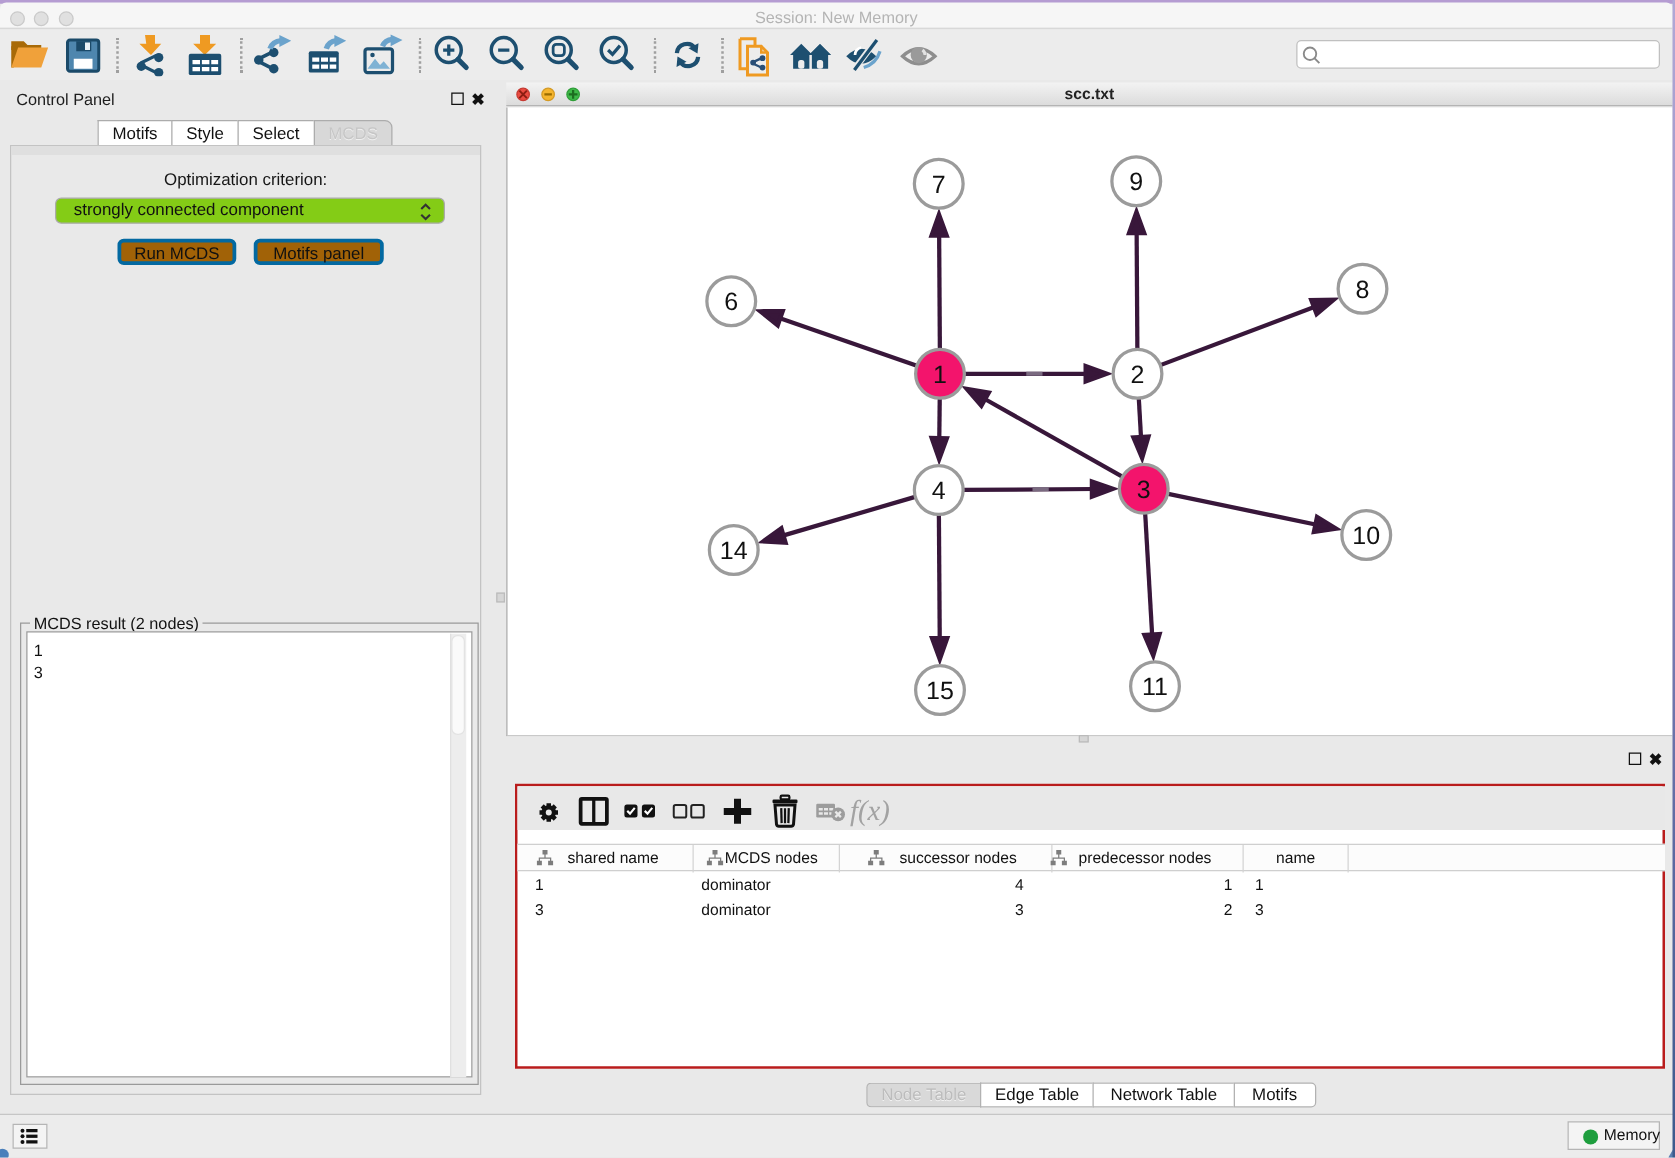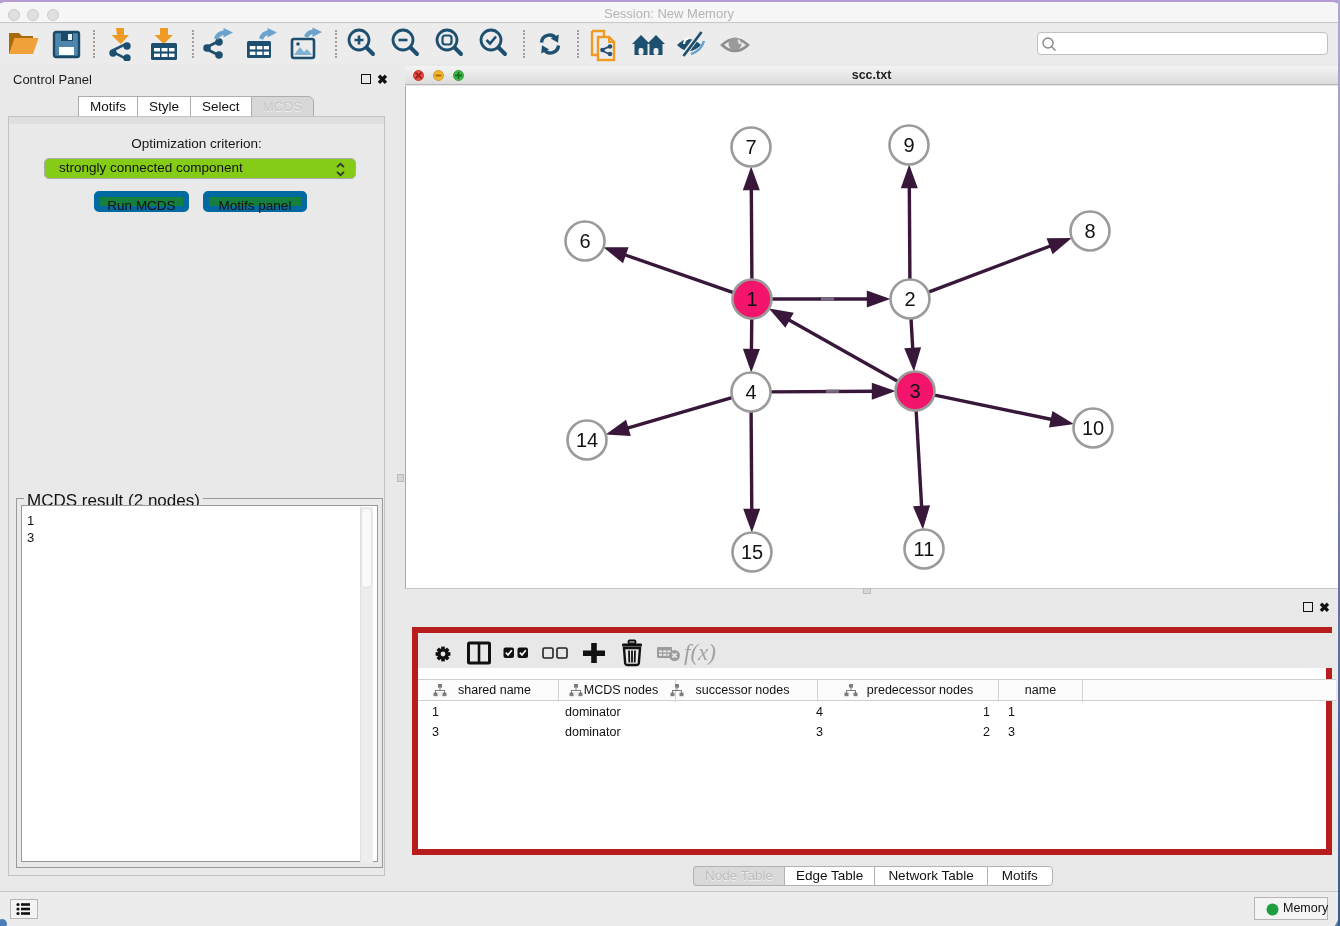--- a/index.html
+++ b/index.html
@@ -20,36 +20,36 @@
 #cpanel { left:0; top:0; width:393px; height:926px; pointer-events:none; }
 #cp-title { position:absolute; left:13px; top:72px; font-size:13px; color:#1d1d1d; }
 .wbtn-sq { position:absolute; width:10px; height:10px; border:1.6px solid #111; }
 .wbtn-x { position:absolute; font-size:13px; font-weight:bold; color:#111; line-height:12px; }
 #cp-tabs { position:absolute; left:78px; top:96px; height:21px; display:flex; font-size:13.5px; }
 .cptab { border:1px solid #acacac; border-right:none; background:#fff; padding:2px 11px 0 11px; text-align:center; color:#111; }
 .cptab:last-child { border-right:1px solid #acacac; }
 #cp-body { position:absolute; left:8px; top:116px; width:377px; height:760px; background:#e9e9e9; border:1px solid #c3c3c3; }
 #opt-label { position:absolute; left:0; top:136px; width:393px; text-align:center; font-size:13.5px; color:#161616; }
 #dropdown { position:absolute; left:44px; top:158px; width:312px; height:21px; background:#84cc16; border:1px solid #ababab; border-radius:5px; font-size:13.5px; color:#111; padding:1px 0 0 14px; }
-.btn { position:absolute; top:191px; height:21px; background:#15803d; border:6px solid #0369a1; border-radius:5px; font-size:13.5px; color:#111; text-align:center; padding-top:1px; }
+.btn { position:absolute; top:191px; height:21px; background:#a16207; border:3px solid #0369a1; border-radius:5px; font-size:13.5px; color:#111; text-align:center; padding-top:1px; }
 #groupbox { position:absolute; left:16px; top:498px; width:367px; height:370px; border:1px solid #9a9a9a; }
-#grouplabel { position:absolute; left:24px; top:491px; font-size:17px; color:#111; background:#e9e9e9; padding:0 3px;text-align:center; }
+#grouplabel { position:absolute; left:24px; top:491px; font-size:13px; color:#111; background:#e9e9e9; padding:0 3px;text-align:center; }
 #mcdslist { position:absolute; left:21px; top:505px; width:357px; height:357px; background:#fff; border:1px solid #999; font-size:13px; color:#111; }
 #mcdslist .sb { position:absolute; right:4px; top:1px; width:13px; height:355px; background:#ededed; border-left:1px solid #e0e0e0; }
 #mcdslist .sbthumb { position:absolute; right:5px; top:2px; width:11px; height:80px; background:#fafafa; border:1px solid #e3e3e3; border-radius:5px; }
 
 #netwin { left:405px; top:66px; width:933px; height:522px; }
 #net-titlebar { position:absolute; left:0; top:0; width:933px; height:19px; background:linear-gradient(#f3f3f3,#dcdcdc); border-bottom:1px solid #b4b4b4; }
 #net-title { position:absolute; top:2px; width:933px; text-align:center; font-size:12.5px; font-weight:bold; color:#222; }
 .mactl { position:absolute; top:4px; width:11px; height:11px; border-radius:50%; }
 #net-canvas { position:absolute; left:0; top:20px; width:933px; height:503px; background:#fff; border-left:1px solid #a8a8a8; border-bottom:1px solid #c9c9c9; }
 
 #tpanel { left:405px; top:595px; width:933px; height:291px; }
 #tp-title { position:absolute; left:11px; top:5px; font-size:13px; color:#1d1d1d;margin-top:27px; }
-#tp-box { position:absolute; left:7px; top:32px; width:920px; height:228px; background:#fff; border:6px solid #b91c1c; }
+#tp-box { position:absolute; left:7px; top:32px; width:920px; height:228px; background:#fff; border:2px solid #b91c1c; }
 #tp-toolbar { position:absolute; left:0; top:0; width:918px; height:35px; background:#e8e8e8; }
 #tp-header { position:absolute; left:0; top:46px; width:918px; height:22px; background:#fcfcfc; border-top:1px solid #cfcfcf; border-bottom:1px solid #cfcfcf; font-size:12.5px; color:#111; }
 .thcell { position:absolute; top:0; height:22px; border-right:1px solid #d4d4d4; }
 .thlabel { position:absolute; top:3px; width:100%; text-align:center; }
 .trow { position:absolute; left:0; width:918px; height:16px; font-size:12.5px; color:#111; }
 .tcell { position:absolute; top:0; height:16px; }
 #tp-tabs { position:absolute; left:288px; top:271px; height:20px; display:flex; font-size:13.5px; }
 .tptab { border:1px solid #b2b2b2; border-right:none; background:#fff; padding:1px 11px 0 11px; color:#111; }
 .tptab:first-child { border-radius:4px 0 0 4px; background:#d9d9d9; color:#bcbcbc; text-shadow:0 1px 0 #f2f2f2; }
 .tptab:last-child { border-right:1px solid #b2b2b2; border-radius:0 4px 4px 0; }
@@ -407,21 +407,21 @@
           <svg style="position:absolute; left:10px; top:4px;" width="14" height="13" viewBox="0 0 14 13">
             <g fill="#7d7d7d">
               <rect x="5" y="0" width="4" height="3.6"></rect>
               <rect x="0.5" y="8.6" width="4" height="3.6"></rect>
               <rect x="9.5" y="8.6" width="4" height="3.6"></rect>
               <path d="M6.5 3 h1 v3 h-1 z M2 6 h10 v1 H2 z M2 6 h1 v3 H2 z M11 6 h1 v3 h-1 z"></path>
             </g>
           </svg>
           <div class="thlabel" style="padding-left:8px;">MCDS nodes</div>
         </div>
-<div class="thcell" style="left:242px; width:158px;">
+<div class="thcell" style="left:270px; width:158px;">
           <svg style="position:absolute; left:10px; top:4px;" width="14" height="13" viewBox="0 0 14 13">
             <g fill="#7d7d7d">
               <rect x="5" y="0" width="4" height="3.6"></rect>
               <rect x="0.5" y="8.6" width="4" height="3.6"></rect>
               <rect x="9.5" y="8.6" width="4" height="3.6"></rect>
               <path d="M6.5 3 h1 v3 h-1 z M2 6 h10 v1 H2 z M2 6 h1 v3 H2 z M11 6 h1 v3 h-1 z"></path>
             </g>
           </svg>
           <div class="thlabel" style="padding-left:8px;">successor nodes</div>
         </div>

